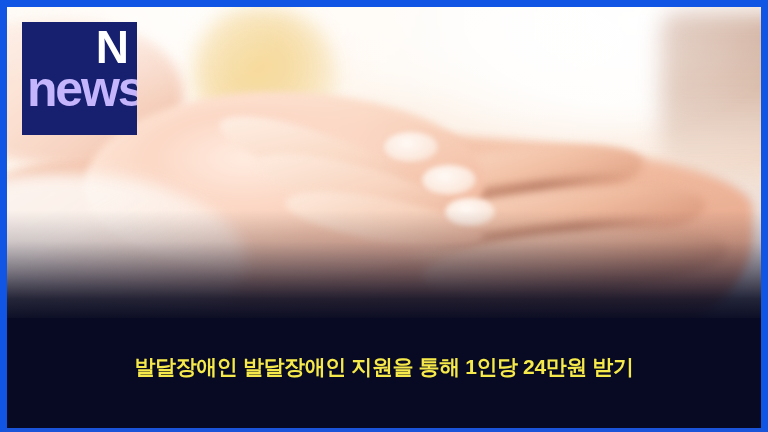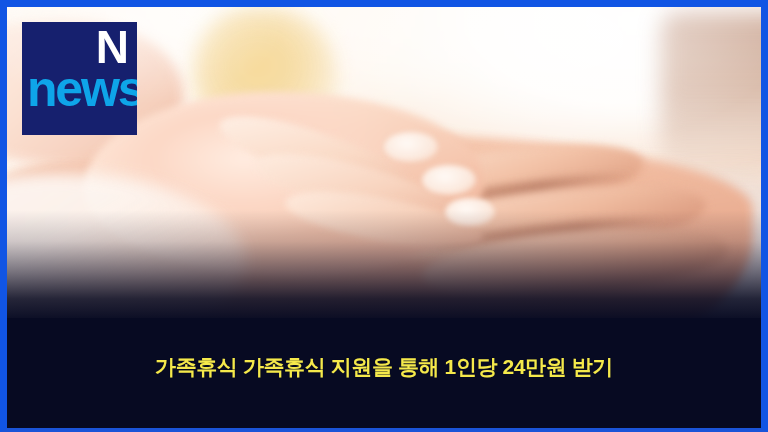--- a/index.html
+++ b/index.html
@@ -291,21 +291,21 @@
     color: #ffffff;
     font-size: 46px;
     font-weight: bold;
     line-height: 1;
     letter-spacing: -1px;
   }
   .logo-news {
     position: absolute;
     left: 5px;
     top: 42px;
-    color: #0ea5e9;
+    color: #c4b5fd;
     font-size: 50px;
     font-weight: bold;
     line-height: 1;
     letter-spacing: -2.2px;
   }
 </style>
 </head>
 <body>
 
 <div class="card">
@@ -331,21 +331,21 @@
     <div class="nail n1"></div>
     <div class="nail n2"></div>
     <div class="nail n3"></div>
 
     <div class="cloth"></div>
     <div class="bloom"></div>
     <div class="fade-to-navy"></div>
   </div>
 
   <div class="caption-band">
-    <div class="caption-text">가족휴식 가족휴식 지원을 통해 1인당 24만원 받기</div>
+    <div class="caption-text">발달장애인 발달장애인 지원을 통해 1인당 24만원 받기</div>
   </div>
 
   <div class="logo-box">
     <span class="logo-n">N</span>
     <span class="logo-news">news</span>
   </div>
 
   <div class="frame-inner-dark"></div>
   <div class="frame-border"></div>
 

